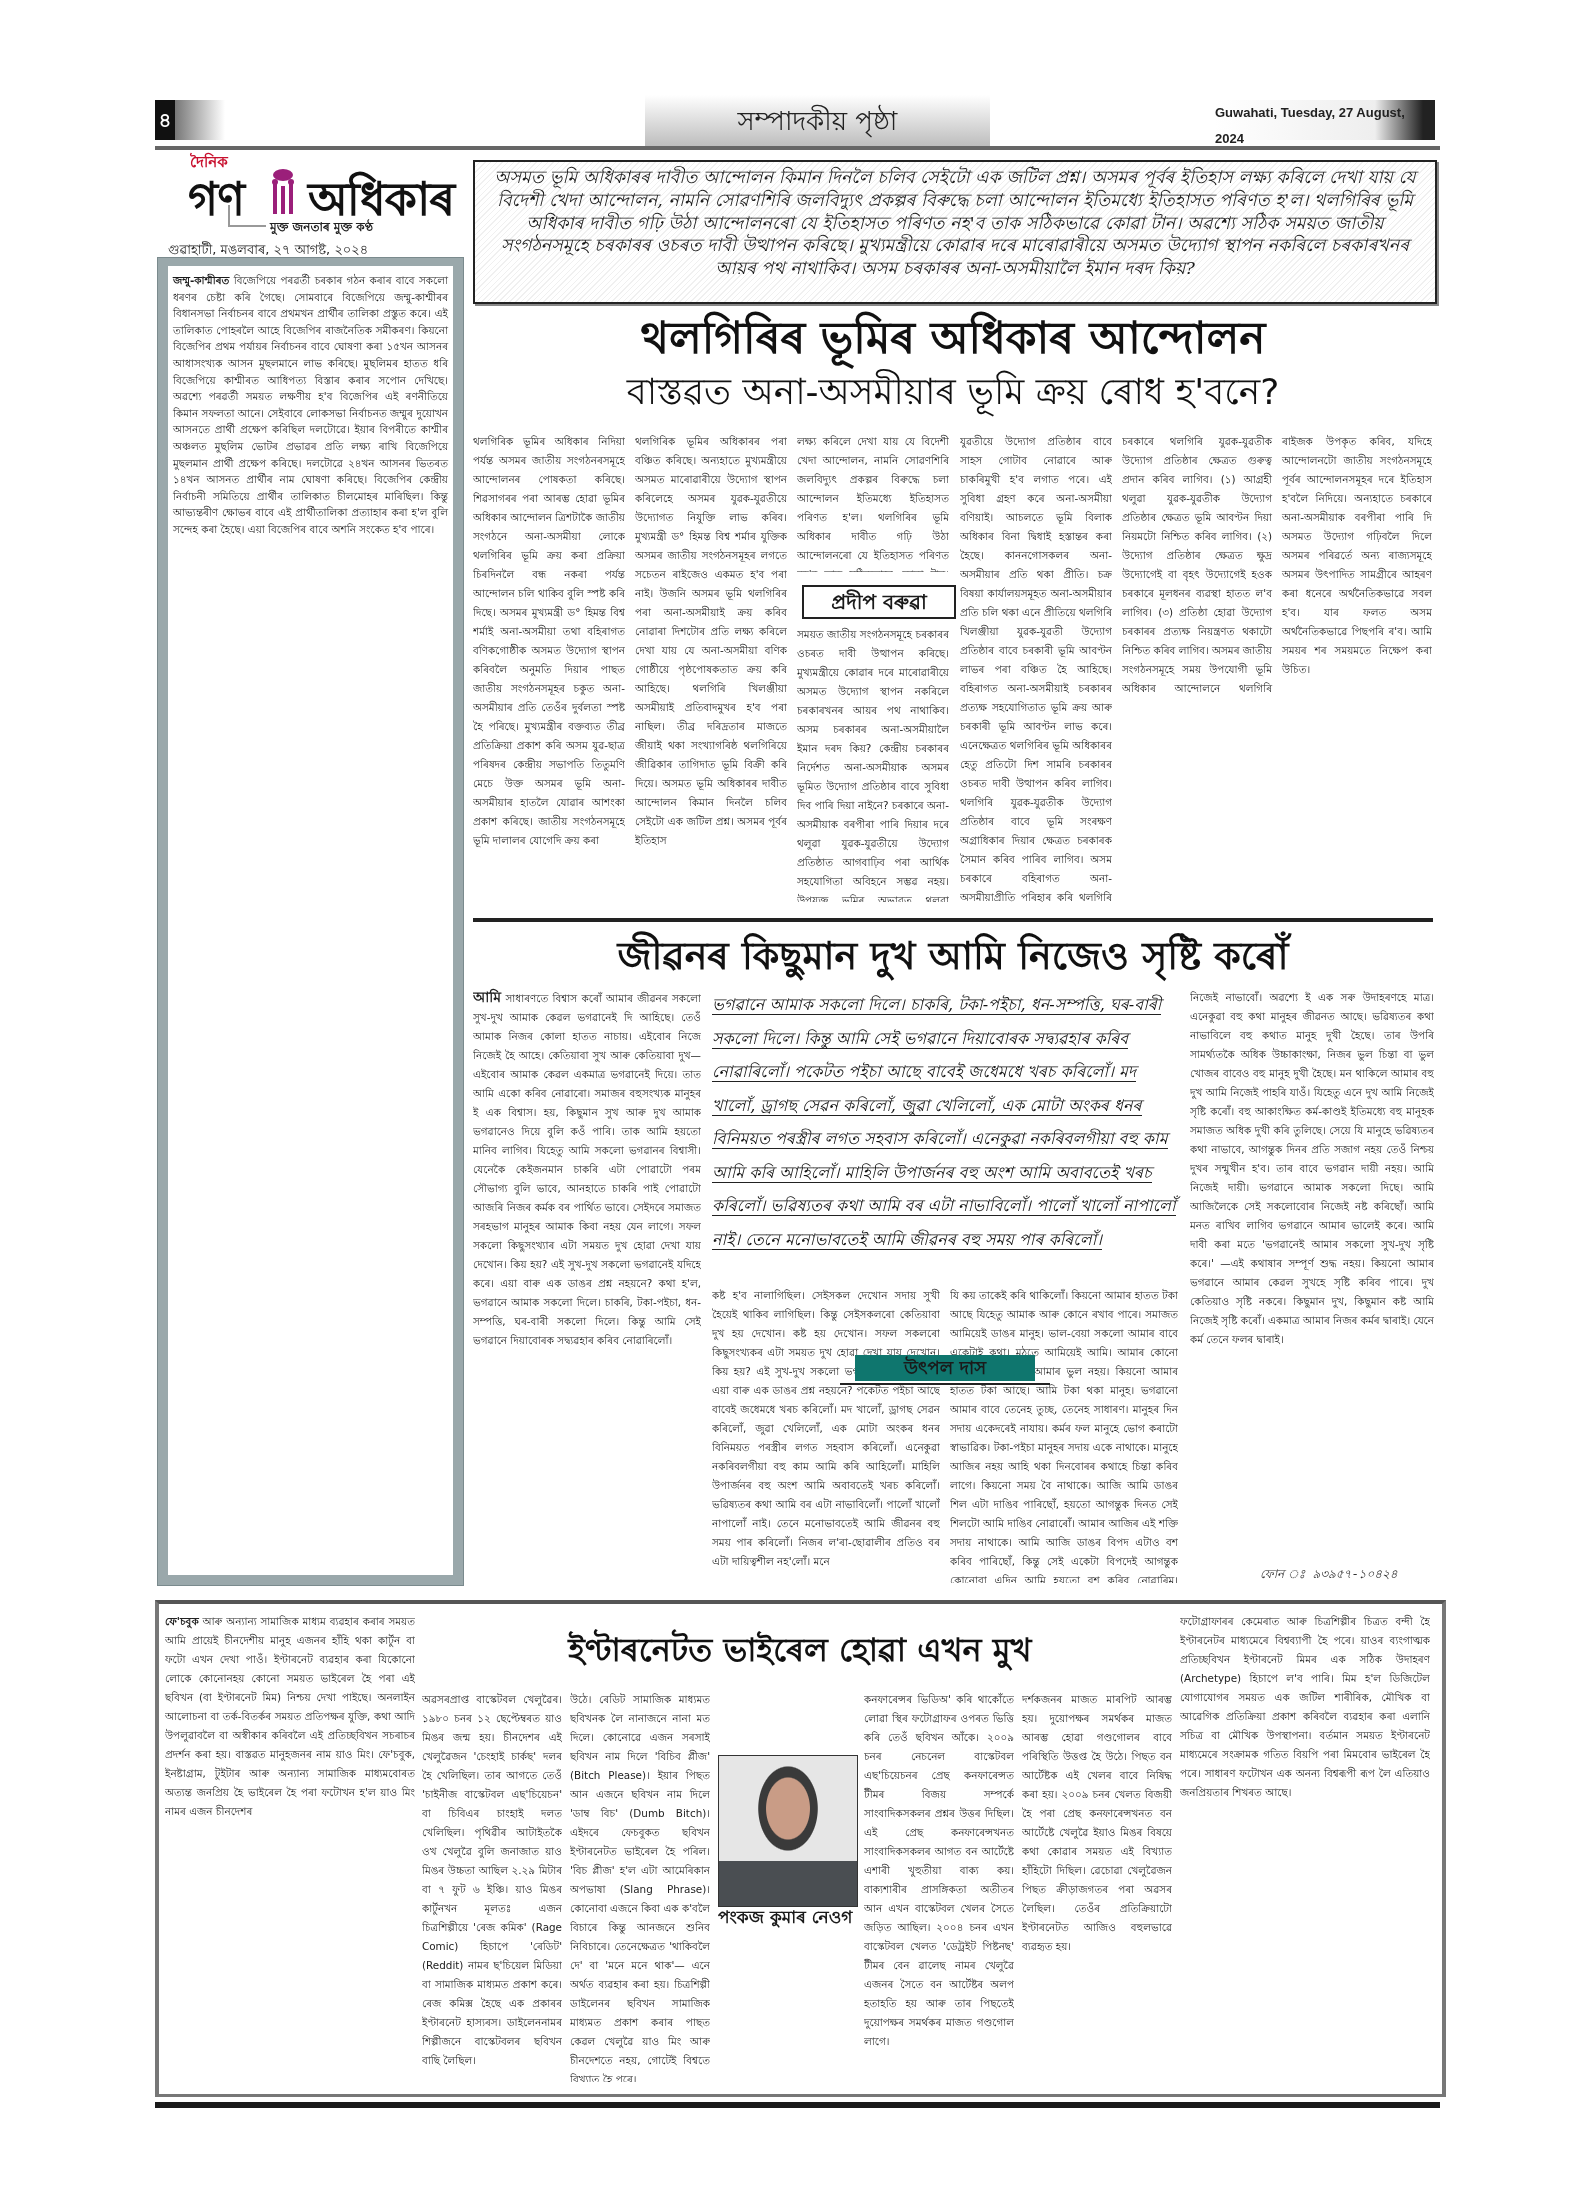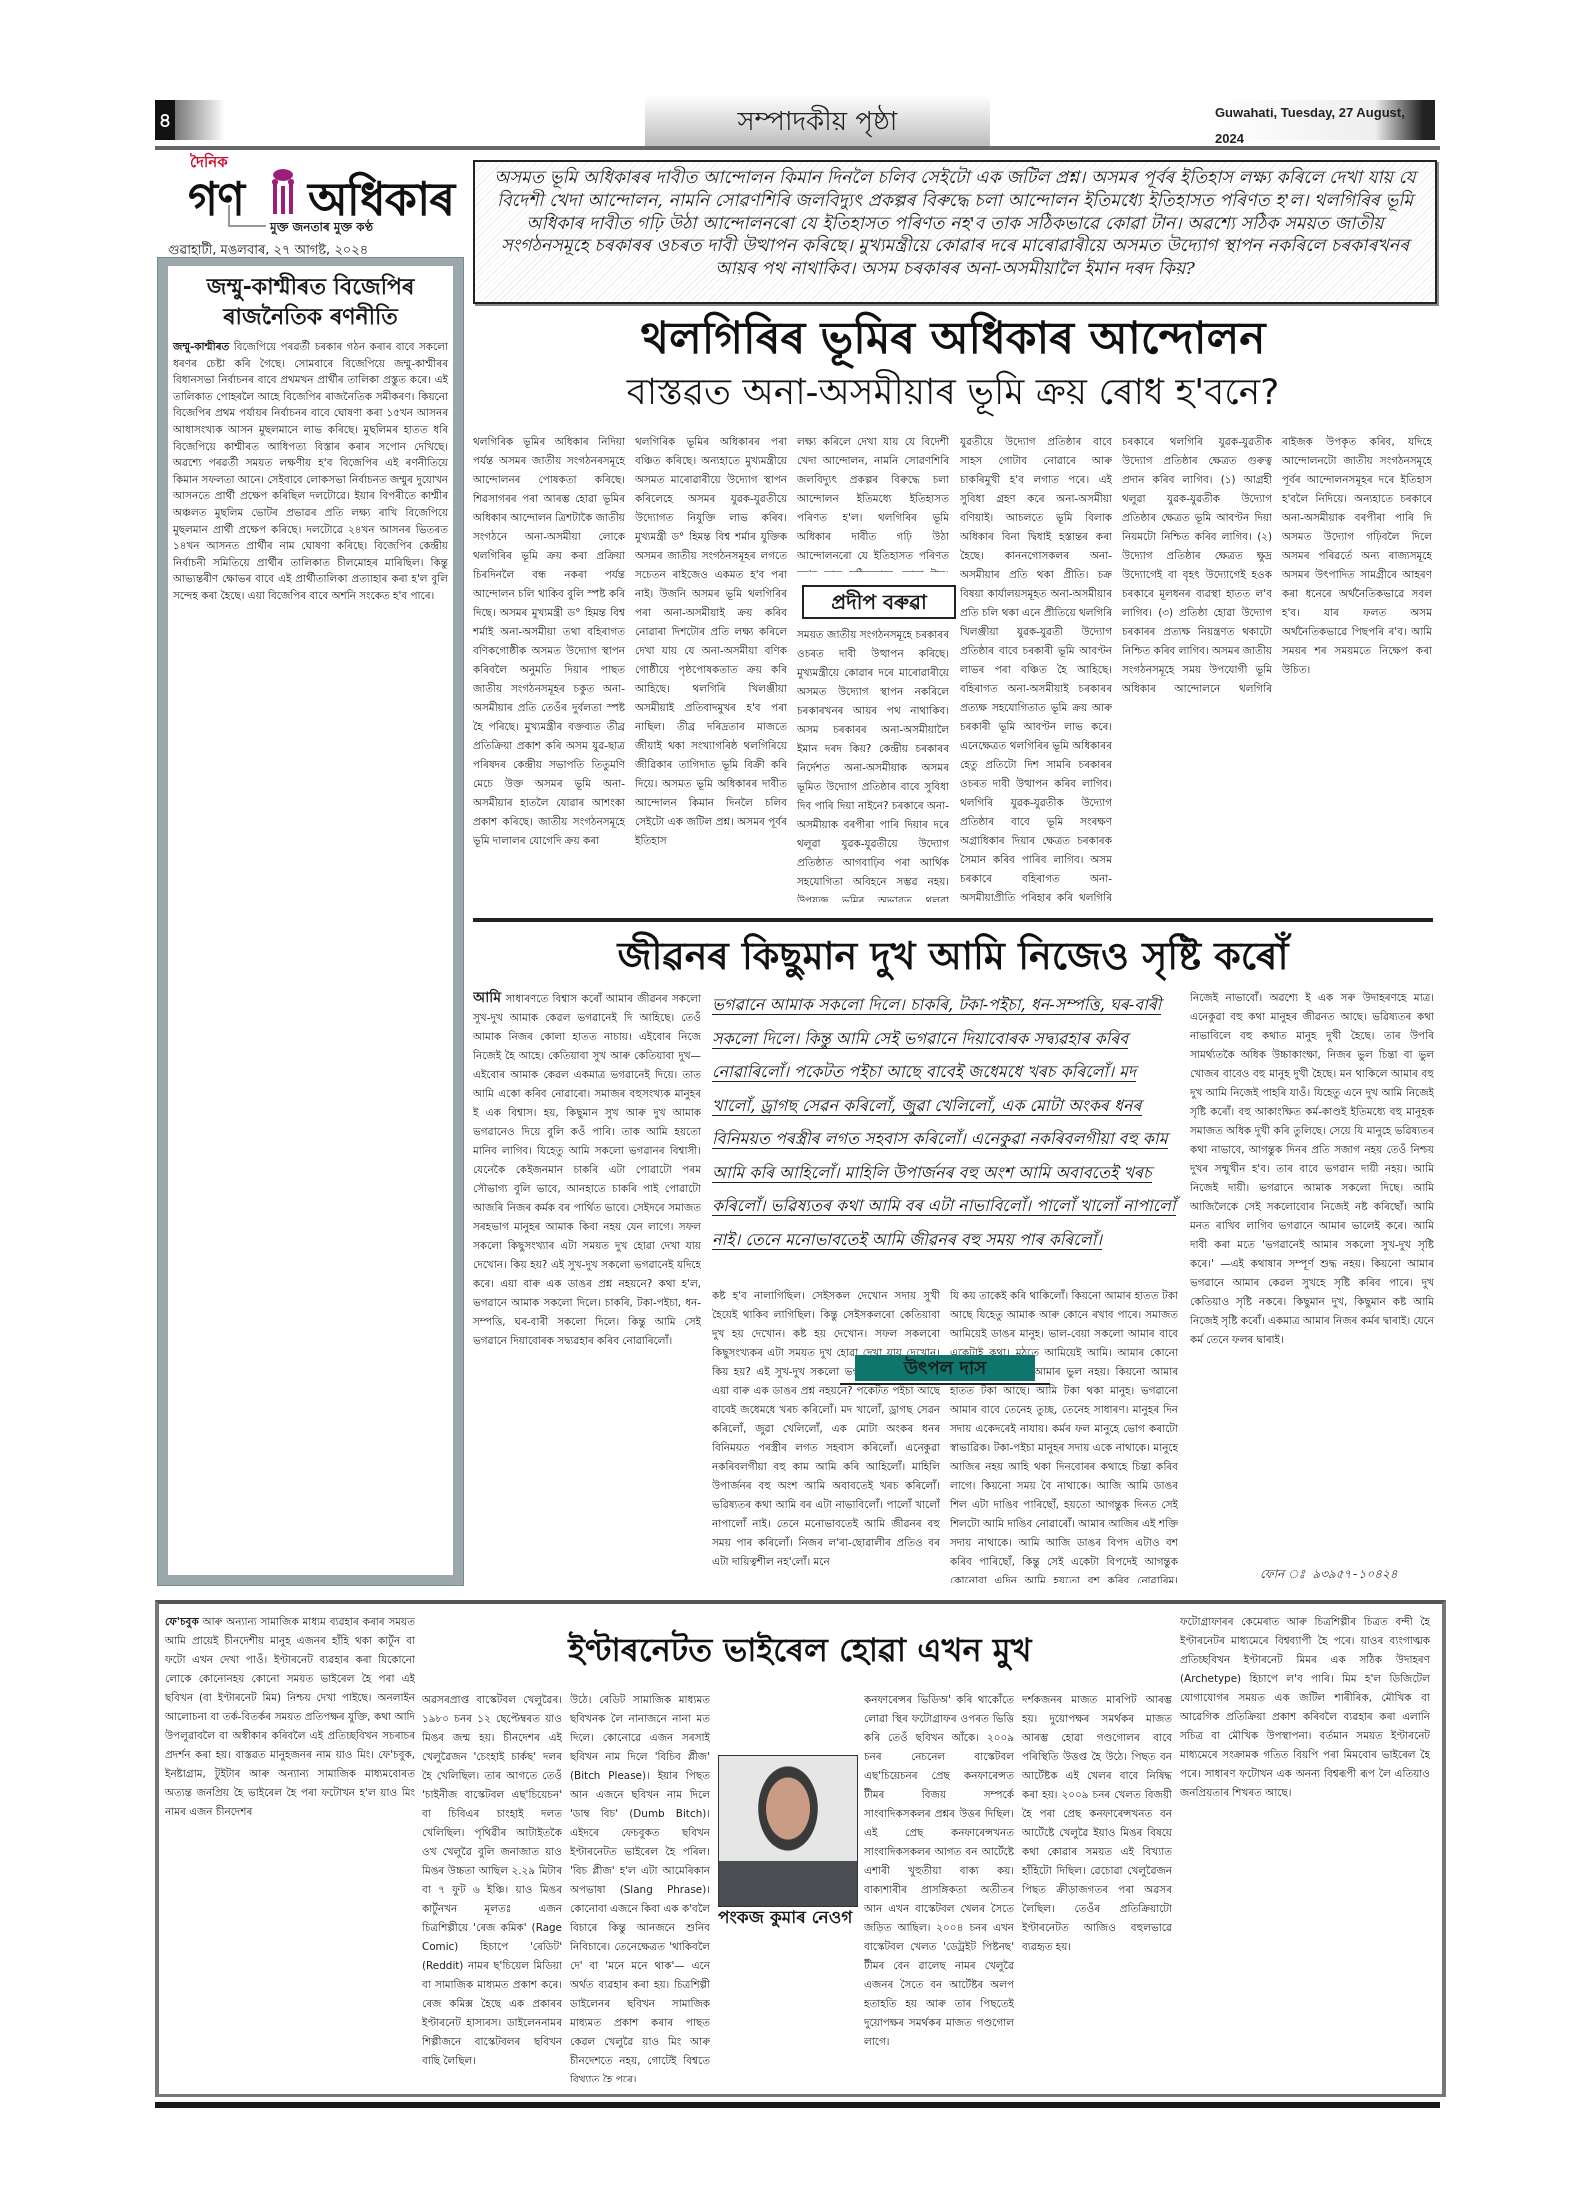--- a/index.html
+++ b/index.html
@@ -105,24 +105,20 @@
     <circle cx="7" cy="14" r="3" fill="#9b1f7a"></circle>
     <circle cx="23" cy="14" r="3" fill="#9b1f7a"></circle>
   </svg>
   <div class="mast-bracket"></div>
   <div class="mast-slogan">মুক্ত জনতাৰ মুক্ত কণ্ঠ</div>
   <div class="mast-date">গুৱাহাটী, মঙলবাৰ, ২৭ আগষ্ট, ২০২৪</div>
 </div>
 
 <div class="side-box">
   <div class="side-inner">
-    <div class="side-title">
-      <div>জম্মু-কাশ্মীৰত বিজেপিৰ</div>
-      <div>ৰাজনৈতিক ৰণনীতি</div>
-    </div>
     <div class="side-body">
       <b>জম্মু-কাশ্মীৰত</b>
       <span>বিজেপিয়ে পৰৱৰ্তী চৰকাৰ গঠন কৰাৰ বাবে সকলো ধৰণৰ চেষ্টা কৰি গৈছে। সোমবাৰে বিজেপিয়ে জম্মু-কাশ্মীৰৰ বিধানসভা নিৰ্বাচনৰ বাবে প্ৰথমখন প্ৰাৰ্থীৰ তালিকা প্ৰস্তুত কৰে। এই তালিকাত পোহৰলৈ আহে বিজেপিৰ ৰাজনৈতিক সমীকৰণ। কিয়নো বিজেপিৰ প্ৰথম পৰ্যায়ৰ নিৰ্বাচনৰ বাবে ঘোষণা কৰা ১৫খন আসনৰ আধাসংখ্যক আসন মুছলমানে লাভ কৰিছে। মুছলিমৰ হাতত ধৰি বিজেপিয়ে কাশ্মীৰত আধিপত্য বিস্তাৰ কৰাৰ সপোন দেখিছে। অৱশ্যে পৰৱৰ্তী সময়ত লক্ষণীয় হ'ব বিজেপিৰ এই ৰণনীতিয়ে কিমান সফলতা আনে। সেইবাবে লোকসভা নিৰ্বাচনত জম্মুৰ দুয়োখন আসনতে প্ৰাৰ্থী প্ৰক্ষেপ কৰিছিল দলটোৱে। ইয়াৰ বিপৰীতে কাশ্মীৰ অঞ্চলত মুছলিম ভোটৰ প্ৰভাৱৰ প্ৰতি লক্ষ্য ৰাখি বিজেপিয়ে মুছলমান প্ৰাৰ্থী প্ৰক্ষেপ কৰিছে। দলটোৱে ২৪খন আসনৰ ভিতৰত ১৪খন আসনত প্ৰাৰ্থীৰ নাম ঘোষণা কৰিছে। বিজেপিৰ কেন্দ্ৰীয় নিৰ্বাচনী সমিতিয়ে প্ৰাৰ্থীৰ তালিকাত চীলমোহৰ মাৰিছিল। কিন্তু আভ্যন্তৰীণ ক্ষোভৰ বাবে এই প্ৰাৰ্থীতালিকা প্ৰত্যাহাৰ কৰা হ'ল বুলি সন্দেহ কৰা হৈছে। এয়া বিজেপিৰ বাবে অশনি সংকেত হ'ব পাৰে।</span>
     </div>
   </div>
 </div>
 
 <div class="edit-box">
   <div class="edit-text">অসমত ভূমি অধিকাৰৰ দাবীত আন্দোলন কিমান দিনলৈ চলিব সেইটো এক জটিল প্ৰশ্ন। অসমৰ পূৰ্বৰ ইতিহাস লক্ষ্য কৰিলে দেখা যায় যে বিদেশী খেদা আন্দোলন, নামনি সোৱণশিৰি জলবিদ্যুৎ প্ৰকল্পৰ বিৰুদ্ধে চলা আন্দোলন ইতিমধ্যে ইতিহাসত পৰিণত হ'ল। থলগিৰিৰ ভূমি অধিকাৰ দাবীত গঢ়ি উঠা আন্দোলনৰো যে ইতিহাসত পৰিণত নহ'ব তাক সঠিকভাৱে কোৱা টান। অৱশ্যে সঠিক সময়ত জাতীয় সংগঠনসমূহে চৰকাৰৰ ওচৰত দাবী উত্থাপন কৰিছে। মুখ্যমন্ত্ৰীয়ে কোৱাৰ দৰে মাৰোৱাৰীয়ে অসমত উদ্যোগ স্থাপন নকৰিলে চৰকাৰখনৰ আয়ৰ পথ নাথাকিব। অসম চৰকাৰৰ অনা-অসমীয়ালৈ ইমান দৰদ কিয়?</div>
 </div>

